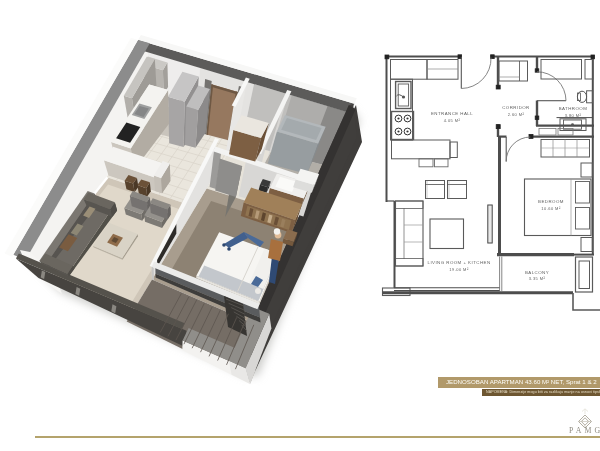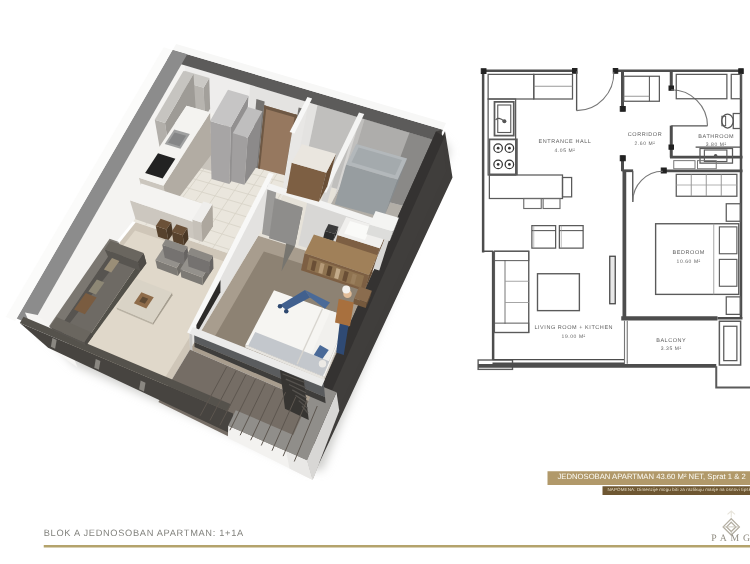--- a/index.html
+++ b/index.html
@@ -462,21 +462,20 @@
 </svg>
 
 <div style="position:absolute;left:438px;top:376.5px;width:162px;height:11px;background:#b1996a;"></div>
 
 <div style="position:absolute;left:446px;top:378px;width:154px;font-size:6.15px;color:#fdfdf8;letter-spacing:0px;white-space:nowrap;">JEDNOSOBAN APARTMAN 43.60 M² NET, Sprat 1 &amp; 2</div>
 
 <div style="position:absolute;left:482px;top:388.5px;width:118px;height:7px;background:#6e5732;"></div>
 
 <div style="position:absolute;left:486px;top:389.5px;width:114px;font-size:3.6px;color:#e8dfc8;letter-spacing:0.1px;white-space:nowrap;">NAPOMENA: Dimenzije mogu biti za razlikuju manje na osnovi tipska</div>
 
-<div style="position:absolute;left:35px;top:422px;font-size:7.4px;color:#82827d;letter-spacing:0.55px;white-space:nowrap;">BLOK A JEDNOSOBAN APARTMAN: 1+1A</div>
 
 <div style="position:absolute;left:35px;top:436px;width:565px;height:1.6px;background:#b4a36c;"></div>
 
 <svg style="position:absolute;left:570px;top:403px;" width="30" height="30" viewBox="0 0 30 30">
 <g stroke="#b3aea2" fill="none" stroke-width="1">
 <path d="M15 12 L21.5 18.5 L15 25 L8.5 18.5 Z"></path>
 <path d="M15 14.8 L18.7 18.5 L15 22.2 L11.3 18.5 Z"></path>
 <path d="M15 11 L15 6 M12 8.5 L15 5.8 L18 8.5" stroke="#e7e4db" stroke-width="0.9"></path>
 <path d="M15 25 L15 22.2 M8.5 18.5 L21.5 18.5" stroke="#c6c2b7" stroke-width="0.7"></path>
 </g>

